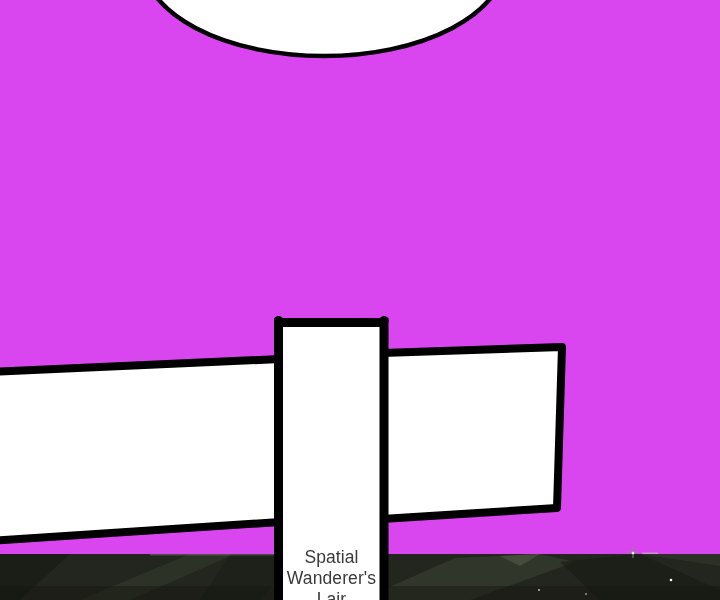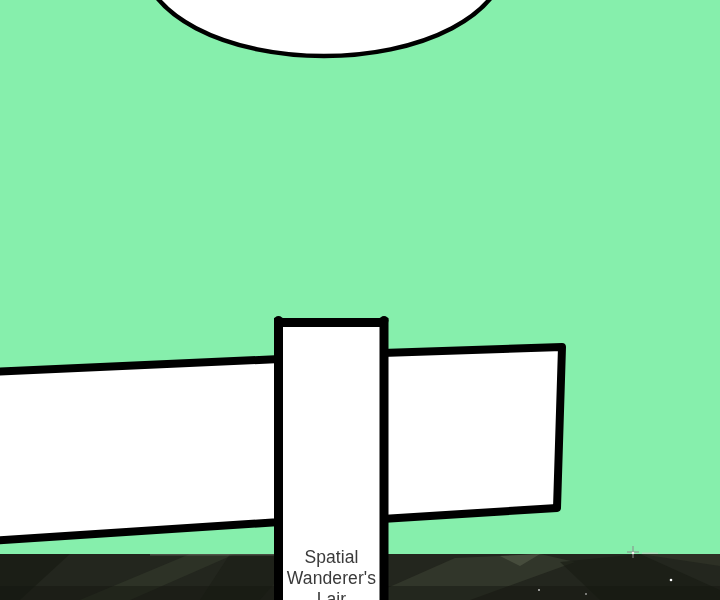--- a/index.html
+++ b/index.html
@@ -8,21 +8,21 @@
     width: 720px;
     height: 600px;
     overflow: hidden;
     background: #ffffff;
     font-family: "Liberation Sans", sans-serif;
   }
   .panel {
     position: relative;
     width: 720px;
     height: 600px;
-    background: #86efac;
+    background: #d946ef;
   }
   .panel svg {
     position: absolute;
     left: 0;
     top: 0;
     display: block;
   }
   .sign-label {
     position: absolute;
     left: 283px;

